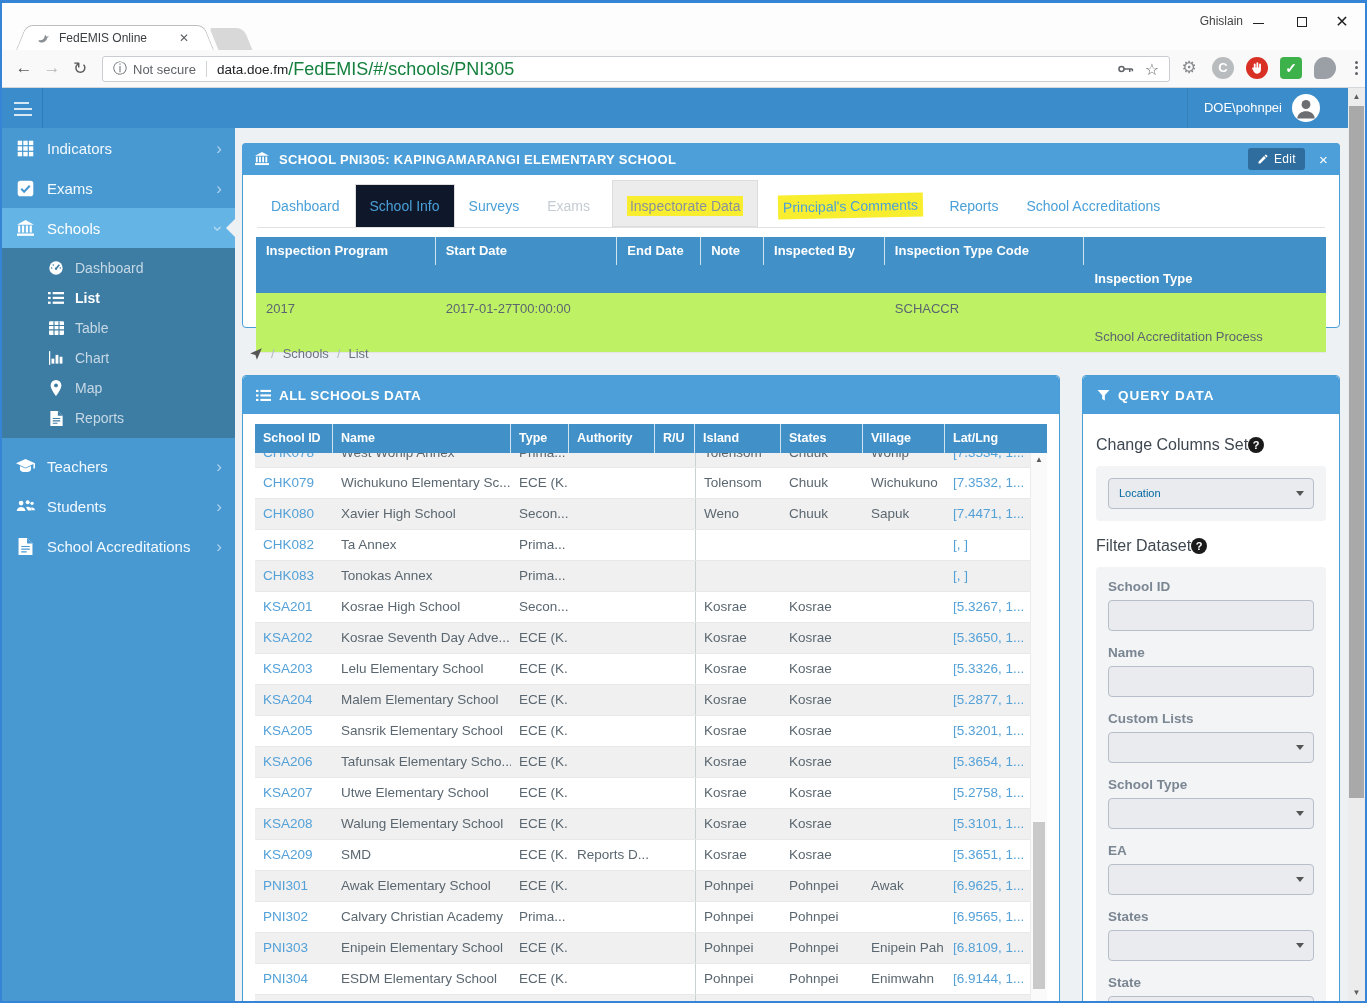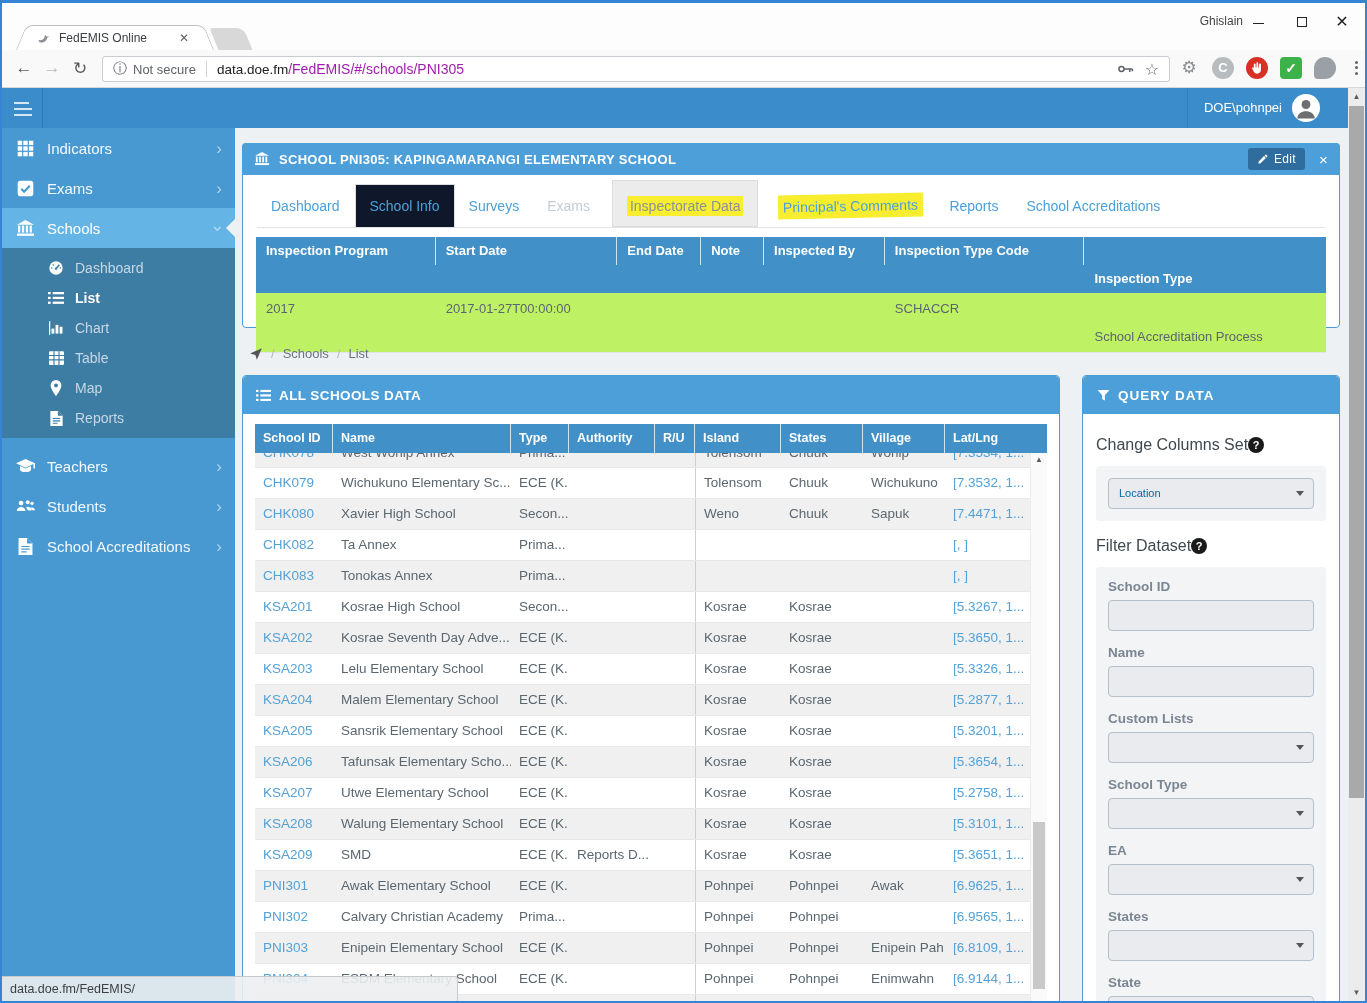--- a/index.html
+++ b/index.html
@@ -24,21 +24,21 @@
   .tab-stub { position:absolute; left:212px; top:22px; width:34px; height:22px; background:#d8d8d8; transform:skewX(22deg); border-radius:3px 7px 0 0; }
 
   .toolbar { position:absolute; left:0; right:0; top:47px; height:38px; background:#f9f9f9; border-bottom:1px solid #d5d8da; }
   .navbtn { position:absolute; top:8px; font-size:17px; color:#5a5a5a; width:24px; text-align:center; }
   .nav-back { left:10px; } .nav-fwd { left:38px; color:#b7b7b7; } .nav-reload { left:66px; }
   .urlbar { position:absolute; left:100px; top:6px; width:1068px; height:26px; background:#fff; border:1px solid #c9ccd0; border-radius:3px; display:flex; align-items:center; }
   .info-icon { font-size:14px; color:#5f6368; margin:0 6px 0 10px; }
   .not-secure { font-size:13px; color:#5f6368; }
   .url-sep { width:1px; height:16px; background:#d0d3d6; margin:0 10px; }
   .url-domain { font-size:13.5px; color:#202124; }
-  .url-path { font-size:14px; color:#a21caf;text-align:right; }
+  .url-path { font-size:18px; color:#15803d;text-align:right; }
   .url-right { margin-left:auto; display:flex; align-items:center; gap:10px; padding-right:10px; }
   .star-icon { font-size:16px; color:#5f6368; }
   .ext { position:absolute; top:7px; width:22px; height:22px; }
   .gear-icon { left:1176px; font-size:17px; color:#8a8d90; text-align:center; line-height:22px; }
   .c-circle { left:1210px; background:#b9bcbe; border-radius:50%; color:#fff; font-size:13px; font-weight:bold; text-align:center; line-height:22px; }
   .stop-hand { left:1244px; background:#d93025; border-radius:50%; }
   .check-badge { left:1278px; background:#3db24a; border-radius:4px; color:#fff; text-align:center; line-height:22px; font-size:14px; font-weight:bold; }
   .bubble-icon { left:1312px; background:#9aa0a6; border-radius:50% 50% 50% 4px; }
   .dots-menu { position:absolute; left:1346px; top:8px; width:16px; height:20px; text-align:center; }
   .dots-menu i { display:block; width:3px; height:3px; border-radius:50%; background:#5f6368; margin:2.5px auto; }
@@ -289,37 +289,37 @@
                 <rect x="0" y="8.2" width="4" height="3.4"></rect>
                 <rect x="7" y="8.2" width="17" height="3.4"></rect>
                 <rect x="0" y="15.4" width="4" height="3.4"></rect>
                 <rect x="7" y="15.4" width="17" height="3.4"></rect>
               </svg>
             </span>
           <span>List</span>
         </div>
         <div class="sub-item">
           <span class="ic">
+              <svg width="15" height="14" viewBox="0 0 24 22">
+                <rect x="0" y="0" width="24" height="22" rx="2" fill="#fff"></rect>
+                <path d="M0 7h24M0 14h24M8 0v22M16 0v22" stroke="#3d7ca3" stroke-width="1.8"></path>
+              </svg>
+            </span>
+          <span>Table</span>
+        </div>
+        <div class="sub-item">
+          <span class="ic">
               <svg width="15" height="14" viewBox="0 0 24 22" fill="#fff">
                 <rect x="0" y="0" width="2" height="22"></rect>
                 <rect x="4" y="12" width="4.5" height="8"></rect>
                 <rect x="10.5" y="6" width="4.5" height="14"></rect>
                 <rect x="17" y="9" width="4.5" height="11"></rect>
               </svg>
             </span>
           <span>Chart</span>
-        </div>
-        <div class="sub-item">
-          <span class="ic">
-              <svg width="15" height="14" viewBox="0 0 24 22">
-                <rect x="0" y="0" width="24" height="22" rx="2" fill="#fff"></rect>
-                <path d="M0 7h24M0 14h24M8 0v22M16 0v22" stroke="#3d7ca3" stroke-width="1.8"></path>
-              </svg>
-            </span>
-          <span>Table</span>
         </div>
         <div class="sub-item">
           <span class="ic">
               <svg width="12" height="16" viewBox="0 0 16 22">
                 <path d="M8 0a7.4 7.4 0 0 0-7.4 7.4C.6 12.6 8 22 8 22s7.4-9.4 7.4-14.6A7.4 7.4 0 0 0 8 0z" fill="#fff"></path>
                 <circle cx="8" cy="7.4" r="2.6" fill="#3d7ca3"></circle>
               </svg>
             </span>
           <span>Map</span>
         </div>
@@ -778,16 +778,15 @@
       </div>
 
     </div>
 
     <div class="pagebar">
       <span class="arr">▲</span>
       <span class="thumb"></span>
       <span class="arr down">▼</span>
     </div>
 
-    <div class="status-bubble">data.doe.fm/FedEMIS/</div>
 
   </div>
 </div>
 
 </body></html>

